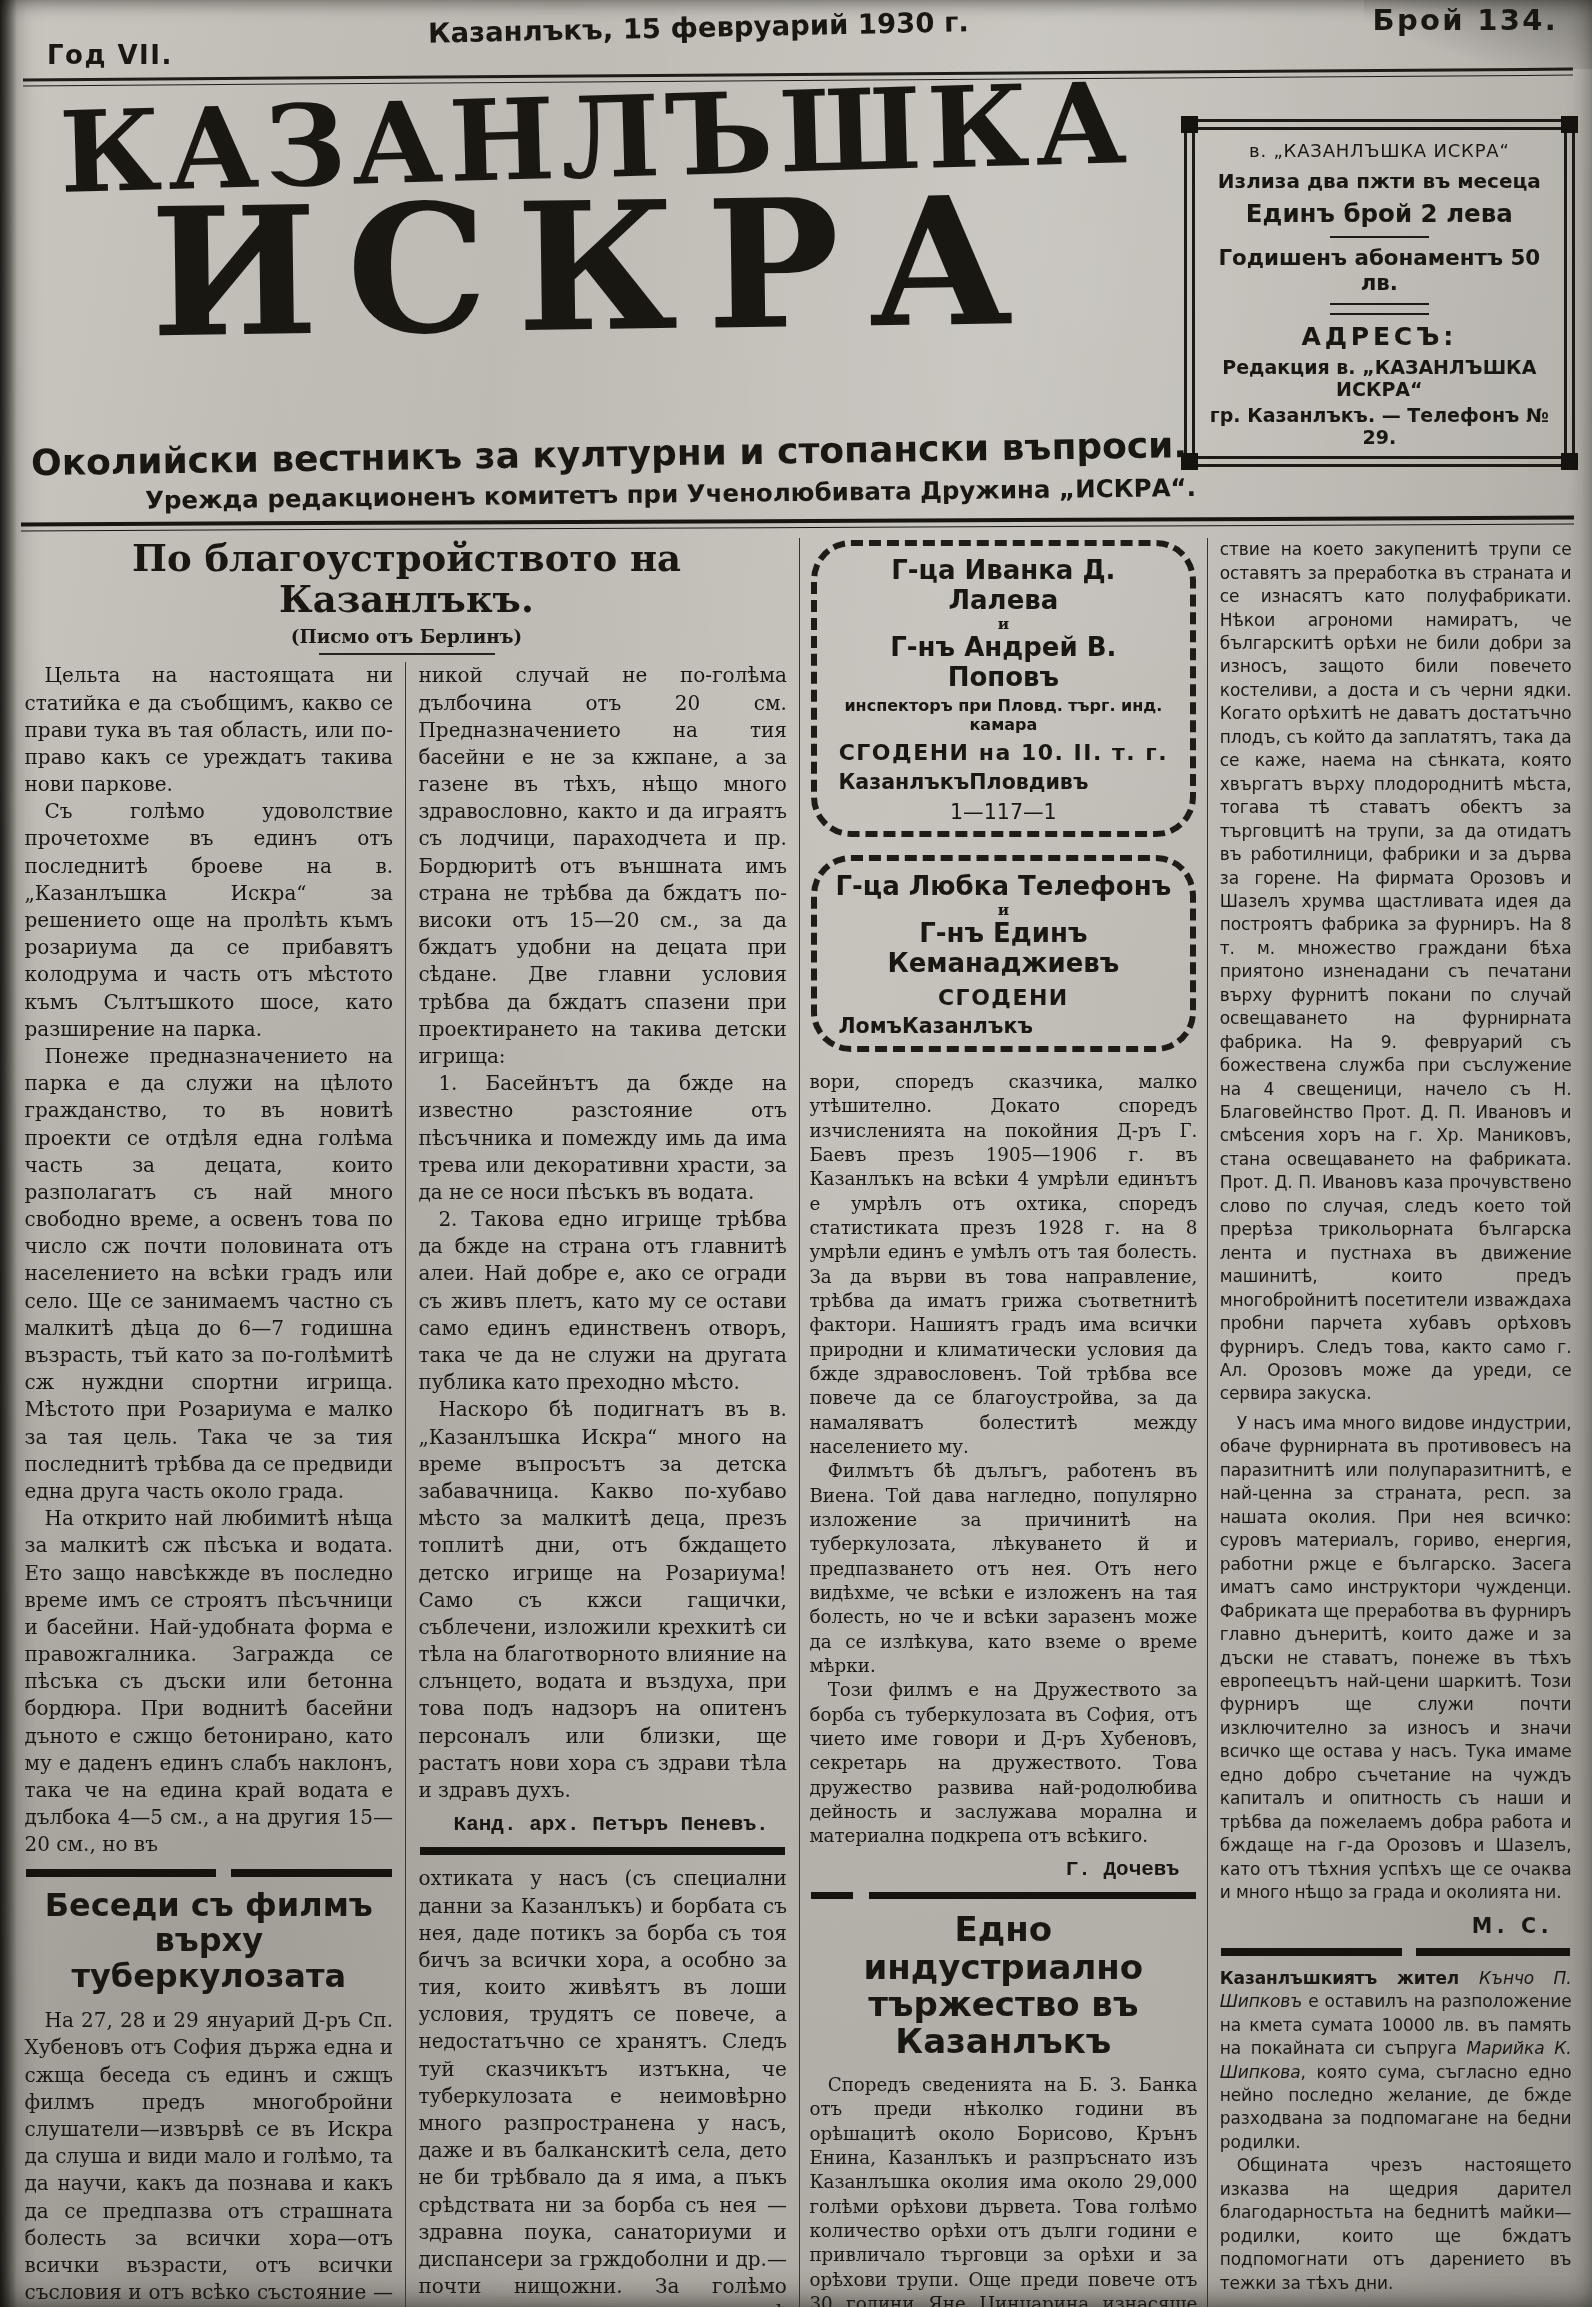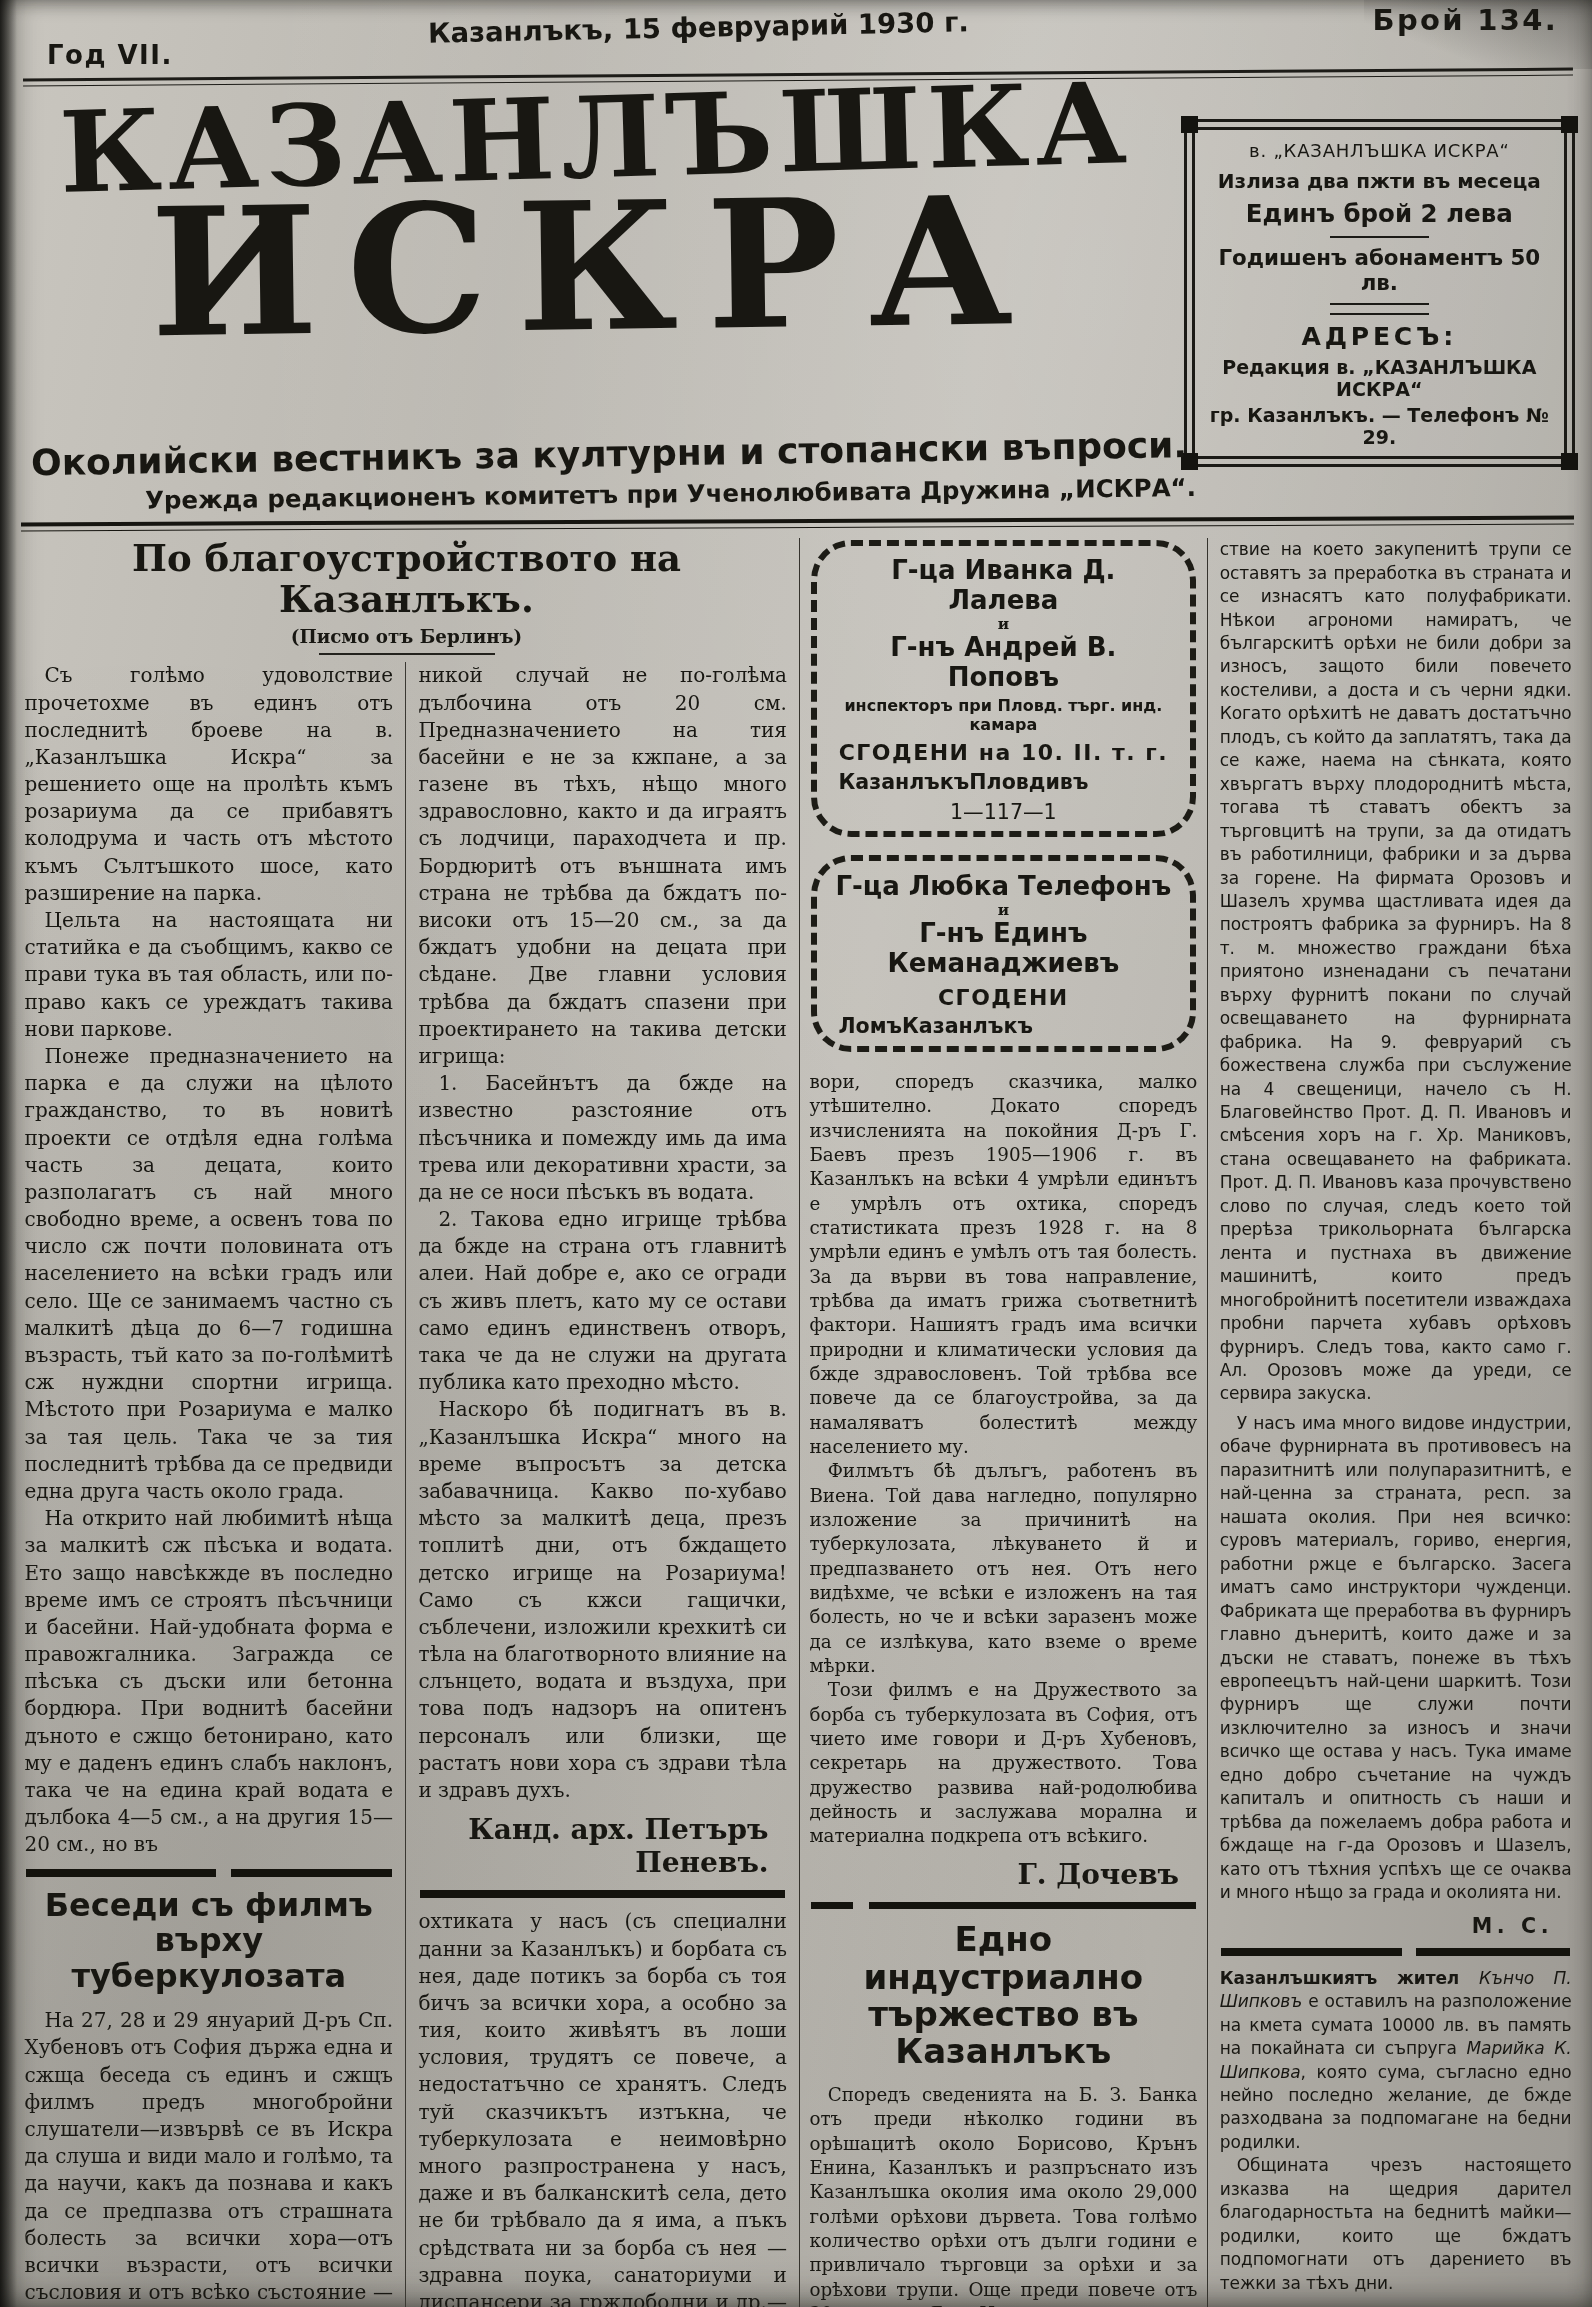--- a/index.html
+++ b/index.html
@@ -63,21 +63,21 @@
   .col3 { width:388px; flex:none; padding:0 9.2px; border-right:1.5px solid #35332d; }
   .col4 { flex:1; padding:0 1.5px 0 12.2px; }
 
   .c1 p, .c2 p { font-size:20px; line-height:1.36; text-align:justify; text-indent:1em; margin:0; }
   .col3 p { font-size:18.3px; line-height:1.33; text-align:justify; text-indent:1em; margin:0; }
   .col4 p { font-family:"DejaVu Sans","DejaVu Serif",sans-serif; font-size:17px; line-height:1.38; text-align:justify; text-indent:1em; margin:0; letter-spacing:-0.1px; }
 
   .h-art2 { font-family:"DejaVu Sans",sans-serif; font-weight:bold; font-size:32px; line-height:1.12; text-align:center; margin:10.7px 0 12.2px; }
   .h-art3 { font-family:"DejaVu Sans",sans-serif; font-weight:bold; font-size:34px; line-height:1.1; text-align:center; margin:12.2px 4.6px 12.2px; }
 
-  .sig { text-align:right; font-weight:bold; font-size:28px; padding-right:18.3px; margin:9.2px 0 4.6px; }
+  .sig { text-align:right; font-weight:bold; font-size:21px; padding-right:18.3px; margin:9.2px 0 4.6px;font-family:Liberation Mono, monospace; }
   .sig-sans { font-family:"DejaVu Sans",sans-serif; font-size:20.6px; letter-spacing:4.6px; }
 
   .divider { height:7.6px; margin:10.7px 1.5px; background:#14130d; }
   .divider.two  { background:linear-gradient(90deg,#14130d 0 52%, transparent 52% 56%, #14130d 56% 100%); }
   .divider.tick { background:linear-gradient(90deg,#14130d 0 11%, transparent 11% 15%, #14130d 15% 100%); }
 
   
   .ann { border:6.1px dashed #1d1c16; border-radius:40px; padding:10.7px 17px 7.6px; margin:1.5px 1.5px 18.3px; text-align:center; }
   .ann-name { font-family:"DejaVu Sans",sans-serif; font-weight:bold; font-size:26px; line-height:1.15; }
   .ann-and  { font-size:15.3px; font-weight:bold; line-height:1.1; }
@@ -137,22 +137,22 @@
 
     <div class="colgroup12">
       <div class="art1head">
         <div class="art1-title">По благоустройството на Казанлъкъ.</div>
         <div class="art1-note">(Писмо отъ Берлинъ)</div>
         <div class="shortrule"></div>
       </div>
       <div class="twocol">
 
         <div class="c1">
+          <p>Цельта на настоящата ни статийка е да съобщимъ, какво се прави тука въ тая область, или по-право какъ се уреждатъ такива нови паркове.</p>
           <p>Съ голѣмо удоволствие прочетохме въ единъ отъ последнитѣ броеве на в. „Казанлъшка Искра“ за решението още на пролѣть къмъ розариума да се прибавятъ колодрума и часть отъ мѣстото къмъ Сълтъшкото шосе, като разширение на парка.</p>
-          <p>Цельта на настоящата ни статийка е да съобщимъ, какво се прави тука въ тая область, или по-право какъ се уреждатъ такива нови паркове.</p>
           <p>Понеже предназначението на парка е да служи на цѣлото гражданство, то въ новитѣ проекти се отдѣля една голѣма часть за децата, които разполагатъ съ най много свободно време, а освенъ това по число сж почти половината отъ населението на всѣки градъ или село. Ще се занимаемъ частно съ малкитѣ дѣца до 6—7 годишна възрасть, тъй като за по-голѣмитѣ сж нуждни спортни игрища. Мѣстото при Розариума е малко за тая цель. Така че за тия последнитѣ трѣбва да се предвиди една друга часть около града.</p>
           <p>На открито най любимитѣ нѣща за малкитѣ сж пѣсъка и водата. Ето защо навсѣкжде въ последно време имъ се строятъ пѣсъчници и басейни. Най-удобната форма е правожгалника. Загражда се пѣсъка съ дъски или бетонна бордюра. При воднитѣ басейни дъното е сжщо бетонирано, като му е даденъ единъ слабъ наклонъ, така че на едина край водата е дълбока 4—5 см., а на другия 15—20 см., но въ</p>
           <div class="divider two"></div>
           <div class="h-art2">Беседи съ филмъ върху туберкулозата</div>
           <p>На 27, 28 и 29 януарий Д-ръ Сп. Хубеновъ отъ София държа една и сжща беседа съ единъ и сжщъ филмъ предъ многобройни слушатели—извървѣ се въ Искра да слуша и види мало и голѣмо, та да научи, какъ да познава и какъ да се предпазва отъ страшната болесть за всички хора—отъ всички възрасти, отъ всички съсловия и отъ всѣко състояние — туберкулозата.</p>
 
         </div>
 
         <div class="c2">
           <p class="noindent">никой случай не по-голѣма дълбочина отъ 20 см. Предназначението на тия басейни е не за кжпане, а за газене въ тѣхъ, нѣщо много здравословно, както и да играятъ съ лодчици, параходчета и пр. Бордюритѣ отъ външната имъ страна не трѣбва да бждатъ по-високи отъ 15—20 см., за да бждатъ удобни на децата при сѣдане. Две главни условия трѣбва да бждатъ спазени при проектирането на такива детски игрища:</p>

